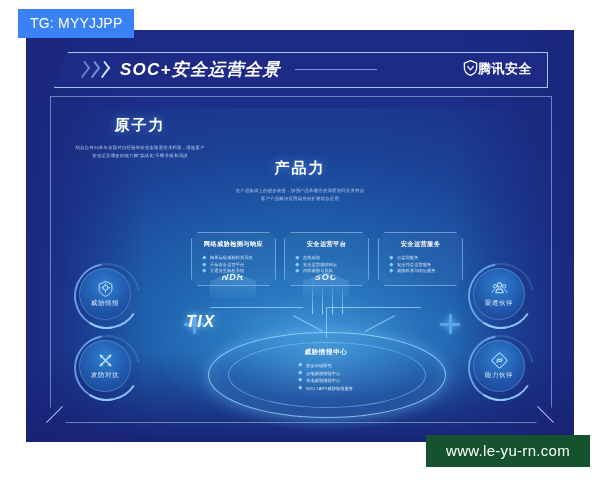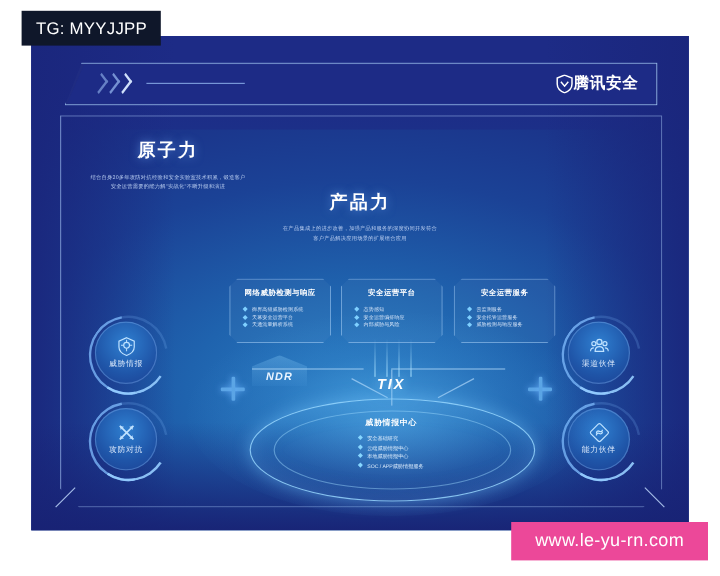--- a/index.html
+++ b/index.html
@@ -6,30 +6,30 @@
   body{
     width:600px;height:480px;background:#ffffff;overflow:hidden;
     font-family:"Liberation Sans","DejaVu Sans",sans-serif;
     position:relative;
   }
   .stage{position:absolute;left:0;top:0;width:600px;height:480px;}
 
   
   .tg-watermark{
     position:absolute;left:18px;top:9px;
-    background:#0f172a;color:#ffffff;
+    background:#3b82f6;color:#ffffff;
     font-size:14px;line-height:1;
     padding:7px 12px 8px 12px;
     letter-spacing:.2px;white-space:nowrap;
     z-index:60;
   }
   
   .site-watermark{
     position:absolute;right:10px;bottom:13px;
-    background:#ec4899;color:#ffffff;
+    background:#14532d;color:#ffffff;
     font-size:15px;line-height:1;
     padding:8px 20px 9px 20px;
     letter-spacing:.3px;white-space:nowrap;
     z-index:60;
   }
 
   
   .poster{
     position:absolute;left:26px;top:30px;width:548px;height:412px;
     background:
@@ -87,21 +87,21 @@
   .chev.c2{opacity:.9}
   .chev.c3{opacity:1;border-color:#cfe0fb}
   .header-title{
     margin-left:12px;color:#ffffff;font-size:17px;font-weight:bold;
     font-style:italic;letter-spacing:1.2px;white-space:nowrap;
   }
   .header-rule{
     margin-left:14px;height:1px;width:82px;background:#86a9e6;opacity:.85;
   }
   .brand{
-    margin-left:auto;margin-right:14px;display:flex;align-items:flex-end;gap:0;
+    margin-left:auto;margin-right:14px;display:flex;align-items:flex-start;gap:0;
   }
   .shield{width:15px;height:16px;flex:none;}
   .brand-name{color:#ffffff;font-size:13px;font-weight:bold;letter-spacing:.5px;white-space:nowrap;}
 
   
   .frame{
     position:absolute;left:24px;top:66px;width:500px;height:325px;
     border:1px solid rgba(170,200,245,.55);
     -webkit-clip-path:polygon(0 0,100% 0,100% calc(100% - 16px),calc(100% - 16px) 100%,16px 100%,0 calc(100% - 16px));
     clip-path:polygon(0 0,100% 0,100% calc(100% - 16px),calc(100% - 16px) 100%,16px 100%,0 calc(100% - 16px));
@@ -191,25 +191,25 @@
   .card-list li{
     color:#cfe0f6;font-size:4.2px;line-height:1.55;letter-spacing:.1px;
     position:relative;padding-left:7px;
   }
   .card-list li::before{
     content:"";position:absolute;left:0;top:1.4px;width:2.6px;height:2.6px;
     background:#7fd0ff;transform:rotate(45deg);
   }
   
   .tag{
-    position:absolute;top:76px;width:46px;height:26px;
+    position:absolute;top:52px;width:46px;height:26px;
     background:linear-gradient(180deg,rgba(120,190,240,.38) 0%,rgba(70,150,220,.12) 100%);
     -webkit-clip-path:polygon(50% 0,100% 36%,100% 100%,0 100%,0 36%);
     clip-path:polygon(50% 0,100% 36%,100% 100%,0 100%,0 36%);
-    display:flex;align-items:flex-end;justify-content:center;
+    display:flex;align-items:flex-start;justify-content:center;
   }
   .tag span{
     color:#eaf4ff;font-size:9px;font-weight:bold;font-style:italic;
     letter-spacing:1px;padding-bottom:3px;
   }
   .tag.t1{left:24px;}
   .tag.t2{left:117px;}
   .tag.t3{left:211px;}
 
   .link{position:absolute;background:rgba(175,215,250,.7);}
@@ -223,22 +223,22 @@
     position:absolute;left:22px;top:112px;width:236px;height:84px;
     border-radius:50%;
     border:1.5px solid rgba(150,215,255,.85);
     box-shadow:0 0 14px rgba(120,200,255,.45), 0 0 20px rgba(110,190,250,.25) inset;
   }
   .ellipse2{
     position:absolute;left:42px;top:122px;width:196px;height:64px;
     border-radius:50%;border:1px solid rgba(160,220,255,.45);
   }
   .tix{
-    position:absolute;left:0;top:93px;width:280px;text-align:center;
-    color:#ffffff;font-size:12px;font-weight:bold;font-style:italic;letter-spacing:1.6px;
+    position:absolute;left:0;top:93px;width:280px;text-align:left;
+    color:#ffffff;font-size:16px;font-weight:bold;font-style:italic;letter-spacing:1.6px;
     text-shadow:0 0 9px rgba(140,210,255,.9);
   }
   .tix-beams{position:absolute;left:124px;top:62px;width:34px;height:32px;}
   .tix-beams i{
     position:absolute;top:0;width:1px;height:32px;
     background:linear-gradient(180deg,rgba(170,225,255,0) 0%,rgba(170,225,255,.85) 100%);
   }
   .tix-beams i:nth-child(1){left:2px;}
   .tix-beams i:nth-child(2){left:12px;}
   .tix-beams i:nth-child(3){left:22px;}
@@ -273,20 +273,21 @@
     <div class="poster-bottom-dark"></div>
 
     <div class="header">
       <div class="header-slant"></div>
       <div class="header-inner">
         <div class="chevrons">
           <div class="chev c1"></div>
           <div class="chev c2"></div>
           <div class="chev c3"></div>
         </div>
+        <div class="header-title">SOC+安全运营全景</div>
         <div class="header-rule"></div>
         <div class="brand">
           <svg class="shield" viewBox="0 0 24 26">
             <path d="M12 1 L22 5 L22 13 C22 19 17 23 12 25 C7 23 2 19 2 13 L2 5 Z" fill="none" stroke="#ffffff" stroke-width="2"></path>
             <path d="M7 10 L12 16 L17 10" fill="none" stroke="#ffffff" stroke-width="2"></path>
           </svg>
           <div class="brand-name">腾讯安全</div>
         </div>
       </div>
     </div>
@@ -380,20 +381,23 @@
         <ul class="card-list">
           <li>云监测服务</li>
           <li>安全托管运营服务</li>
           <li>威胁检测与响应服务</li>
         </ul>
       </div>
 
       <div class="tag t1">
         <span>NDR</span>
       </div>
+      <div class="tag t2">
+        <span>SOC</span>
+      </div>
 
       <div class="link lk-h1"></div>
       <div class="link lk-h2"></div>
       <div class="link lk-d1"></div>
       <div class="link lk-d2"></div>
       <div class="link lk-v"></div>
 
       <div class="ellipse"></div>
       <div class="ellipse2"></div>
 

